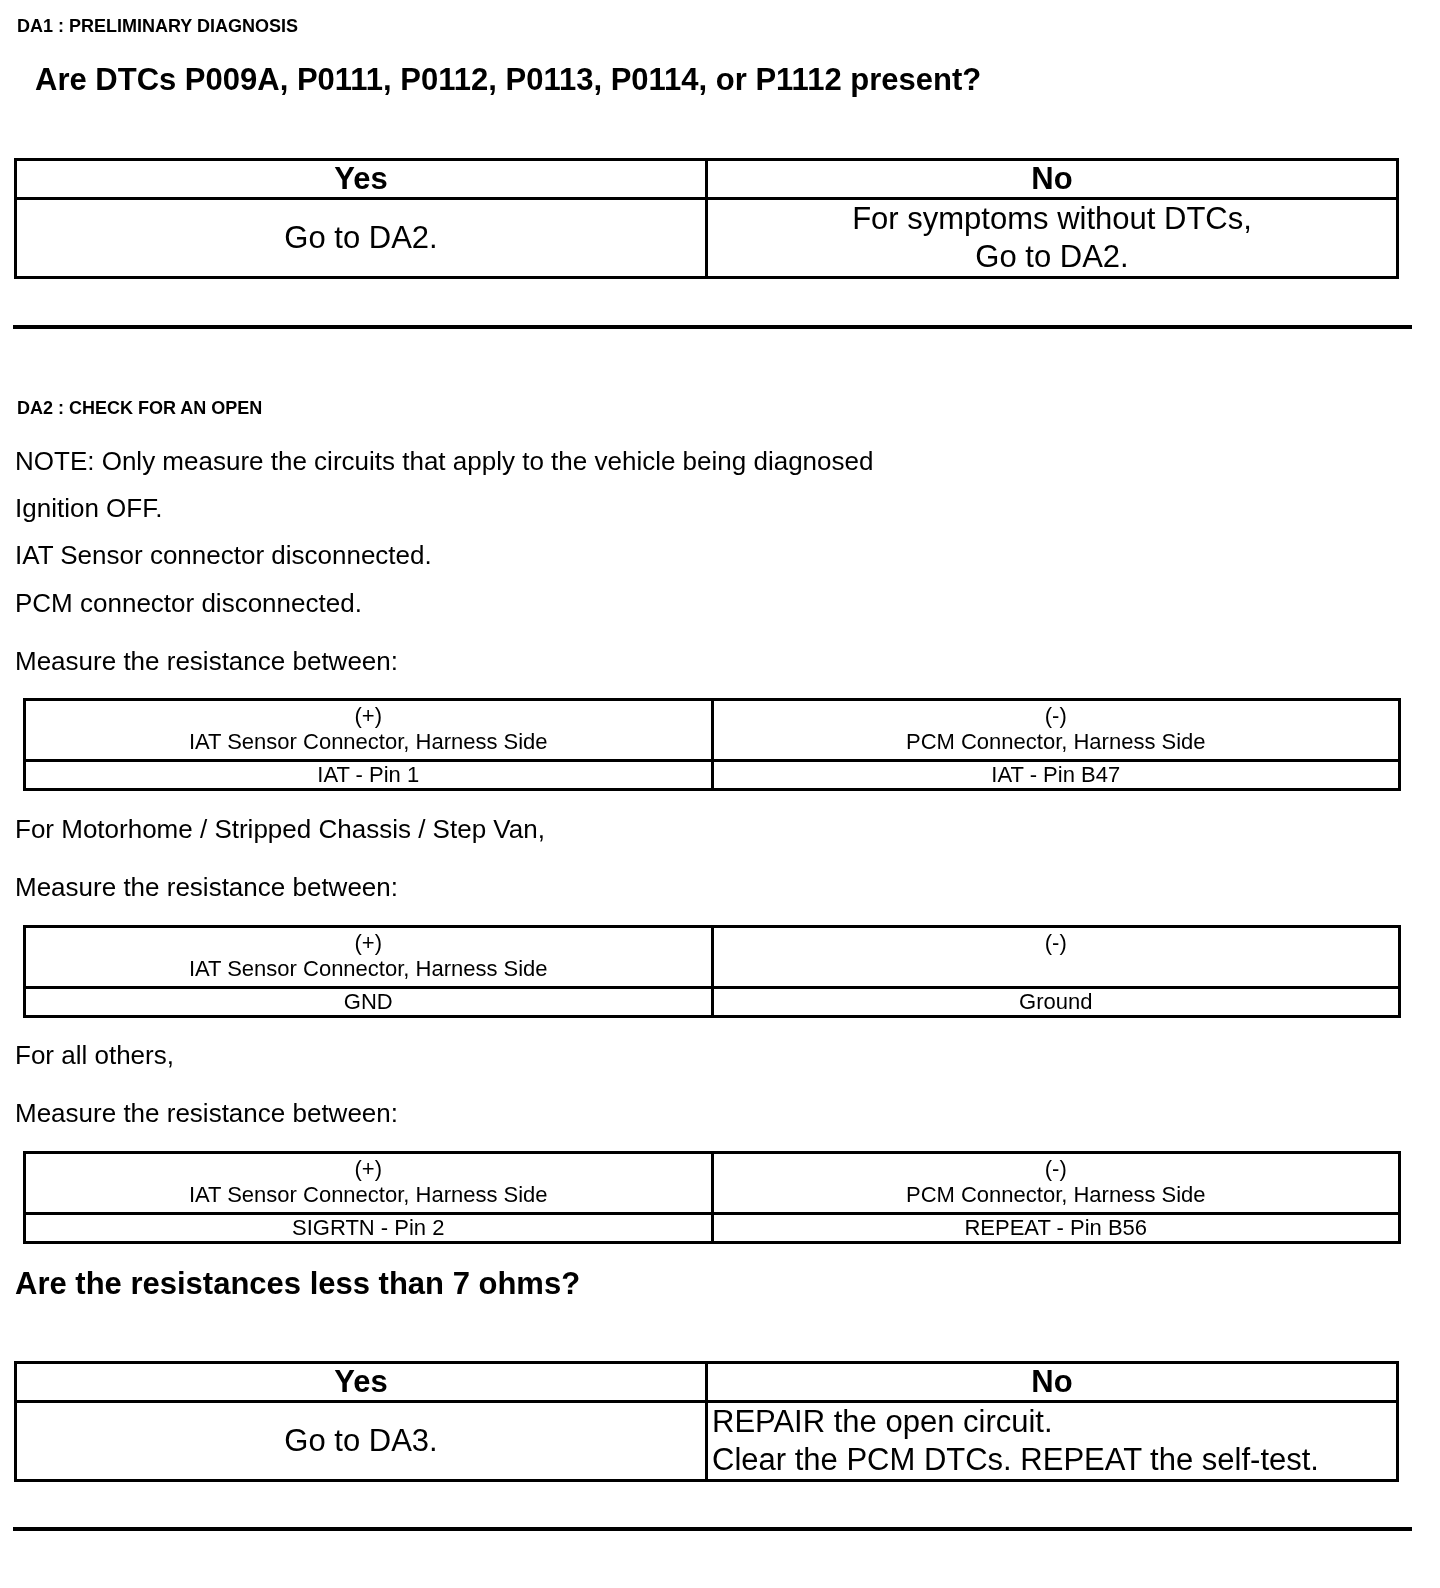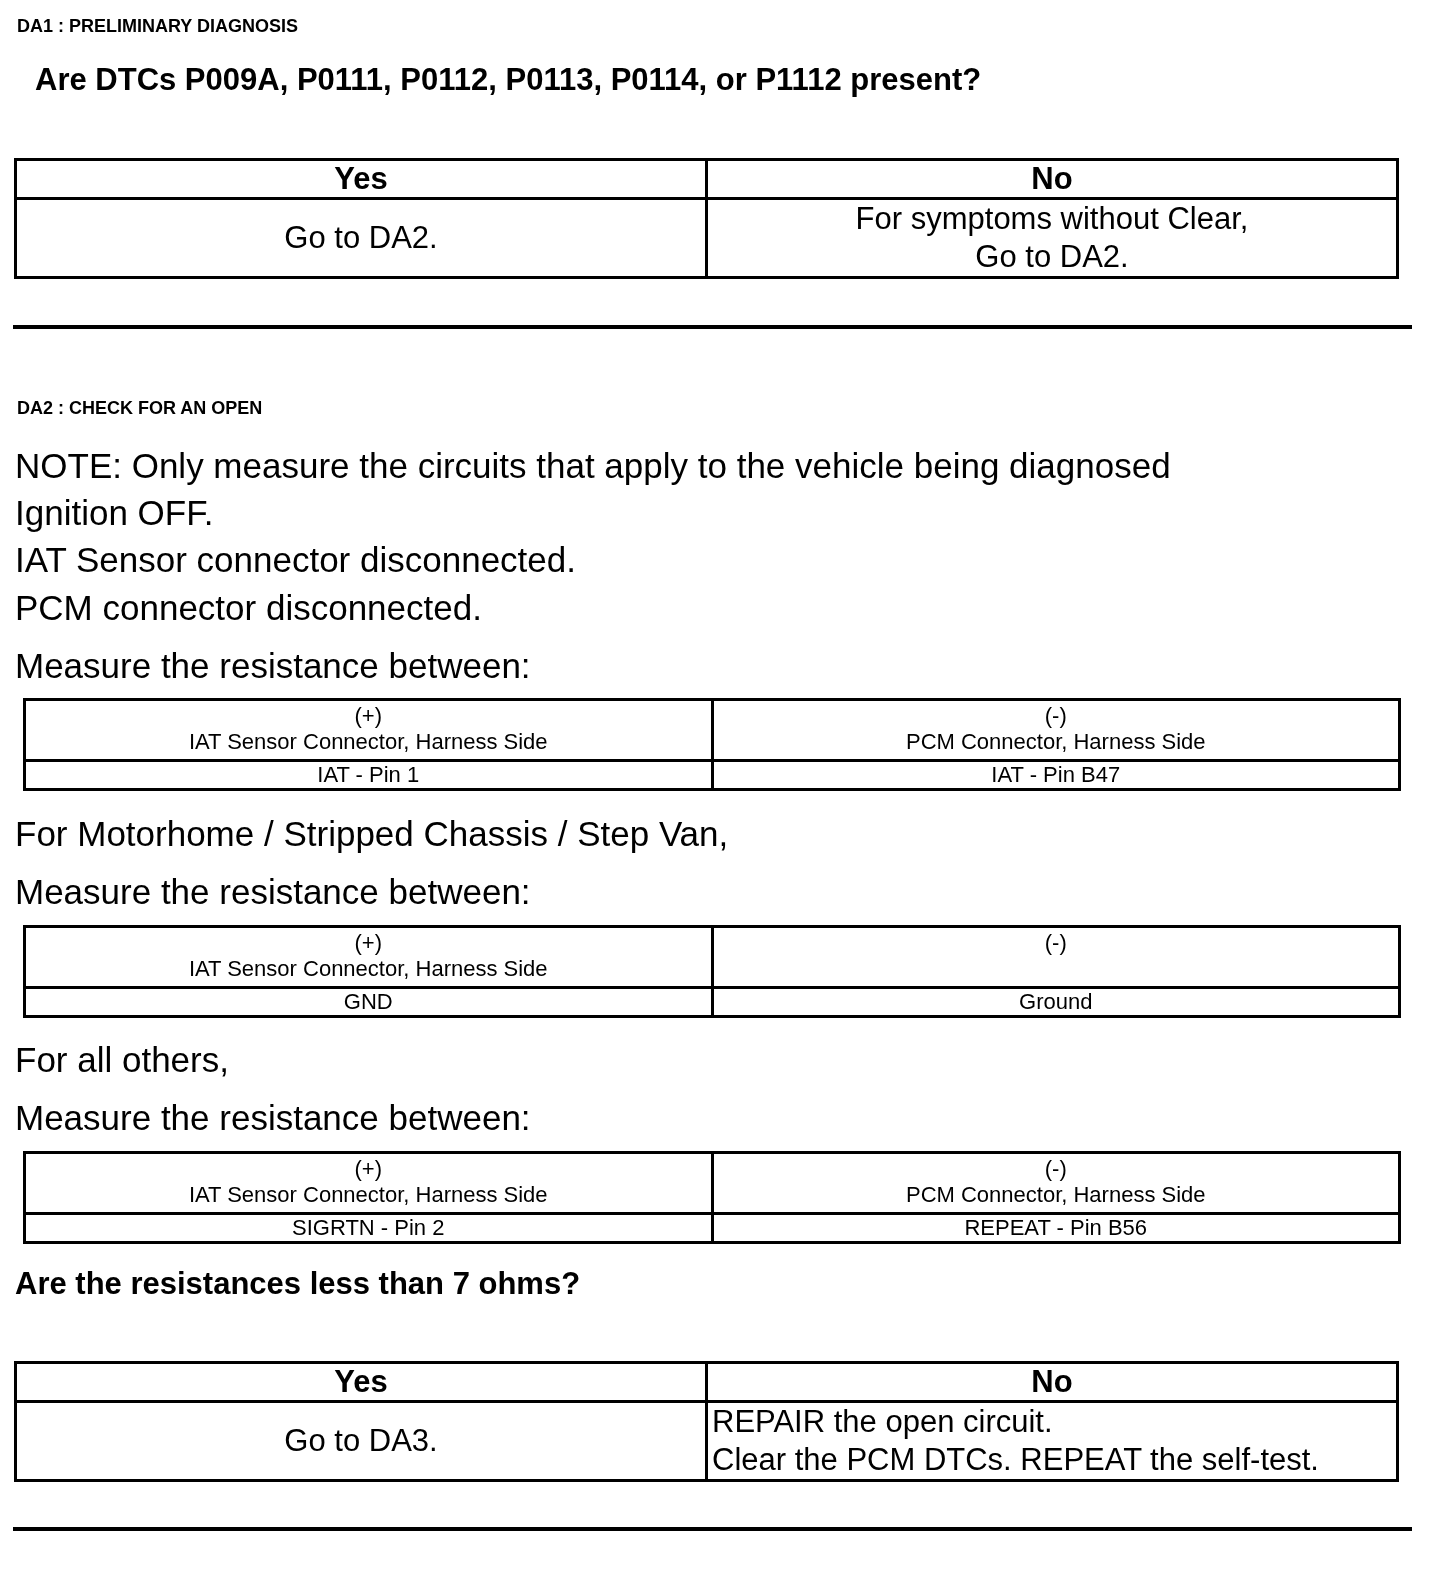--- a/index.html
+++ b/index.html
@@ -1,20 +1,20 @@
 <!DOCTYPE html>
 <html><head>
   <meta charset="utf-8">
   <style>
     html, body { margin: 0; padding: 0; background: #ffffff; }
     body { width: 1440px; height: 1588px; position: relative; color: #000; font-family: "Liberation Sans", sans-serif; overflow: hidden; }
     .abs { position: absolute; }
     .step-title { font-weight: bold; font-size: 18px; left: 17px; }
     .question { font-weight: bold; font-size: 31px; left: 15px; }
-    .line { font-size: 35px; left: 15px; }
+    .line { font-size: 26px; left: 15px; }
     .rule { left: 13px; width: 1399px; height: 4px; background: #000; }
 
     table { position: absolute; border-collapse: collapse; table-layout: fixed; }
     td { border: 3px solid #000; text-align: center; padding: 0; vertical-align: middle; }
 
     .yn { left: 14px; width: 1385px; }
     .yn td.h { height: 36px; font-weight: bold; font-size: 31px; }
     .yn td.b { height: 74px; font-size: 31px; line-height: 38px; }
     .yn td.left-align { text-align: left; padding-left: 4px; }
 
@@ -34,21 +34,21 @@
       <col style="width:50%">
     </colgroup>
   <tbody>
       <tr>
     <td class="h">Yes</td>
     <td class="h">No</td>
   </tr>
   <tr>
     <td class="b">Go to DA2.</td>
     <td class="b">
-      <div>For symptoms without Clear,</div>
+      <div>For symptoms without DTCs,</div>
       <div>Go to DA2.</div>
     </td>
   </tr>
 </tbody>
   </table>
 
 <div class="abs rule" style="top:325px;"></div>
 
 <div class="abs step-title" style="top:398px;text-align:right;">DA2 : CHECK FOR AN OPEN</div>
 <div class="abs line" style="top:446px;">NOTE: Only measure the circuits that apply to the vehicle being diagnosed</div>

